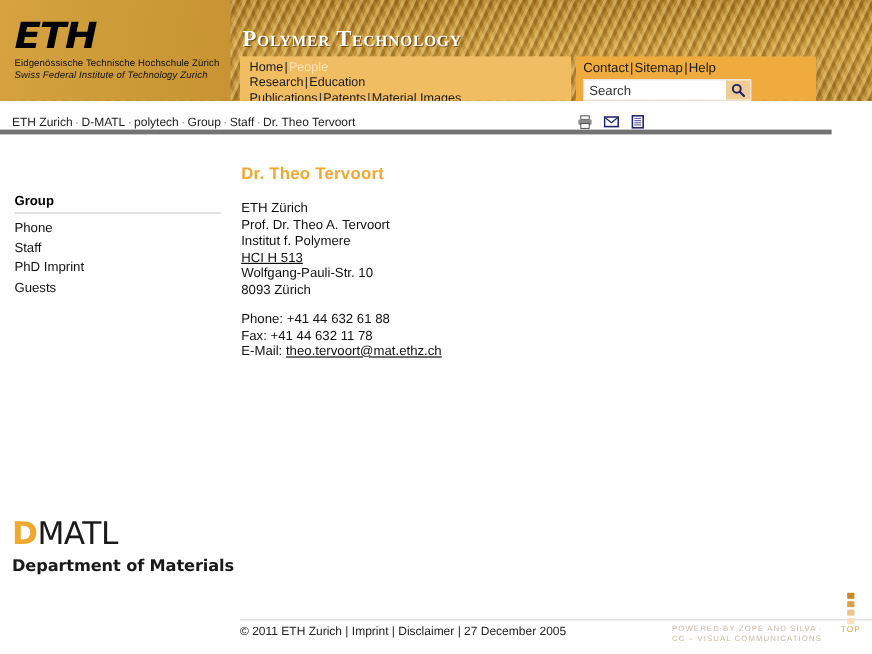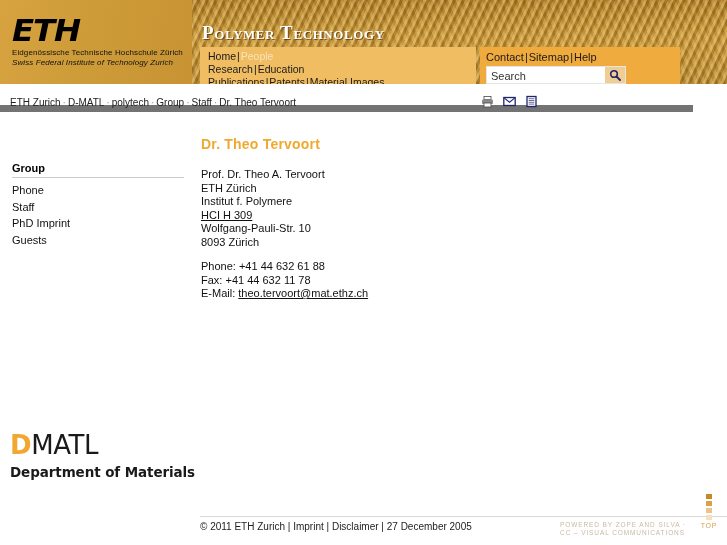--- a/index.html
+++ b/index.html
@@ -180,21 +180,21 @@
   }
 
   
   .crumb-bar {
     position: absolute;
     left: 0;
     top: 92px;
     width: 693px;
     height: 20px;
     background: #ffffff;
-    border-bottom: 7px solid #737373;
+    border-bottom: 4px solid #737373;
     box-sizing: border-box;
     text-decoration: underline;
   }
   .crumb-text {
     position: absolute;
     left: 10px;
     top: 5px;
     font-size: 10px;
     color: #222222;
     white-space: nowrap;
@@ -408,24 +408,24 @@
   <a class="side-item">Phone</a>
   <a class="side-item">Staff</a>
   <a class="side-item">PhD Imprint</a>
   <a class="side-item">Guests</a>
 </div>
 
 <div class="main">
   <h1 class="page-title">Dr. Theo Tervoort</h1>
 
   <div>
+    <div class="addr-line">ETH Zürich</div>
     <div class="addr-line">Prof. Dr. Theo A. Tervoort</div>
-    <div class="addr-line">ETH Zürich</div>
     <div class="addr-line">Institut f. Polymere</div>
-    <div class="addr-line"><a class="inline-link">HCI H 309</a></div>
+    <div class="addr-line"><a class="inline-link">HCI H 513</a></div>
     <div class="addr-line">Wolfgang-Pauli-Str. 10</div>
     <div class="addr-line">8093 Zürich</div>
   </div>
 
   <div class="contact-block">
     <div class="addr-line"><span>Phone:</span> <span>+41 44 632 61 88</span></div>
     <div class="addr-line"><span>Fax:</span> <span>+41 44 632 11 78</span></div>
     <div class="addr-line"><span>E-Mail:</span> <a class="inline-link">theo.tervoort@mat.ethz.ch</a></div>
   </div>
 </div>

